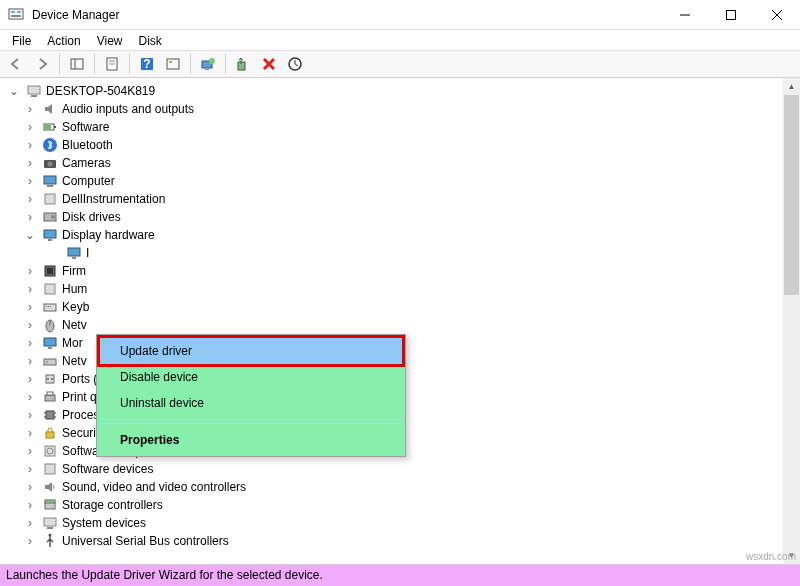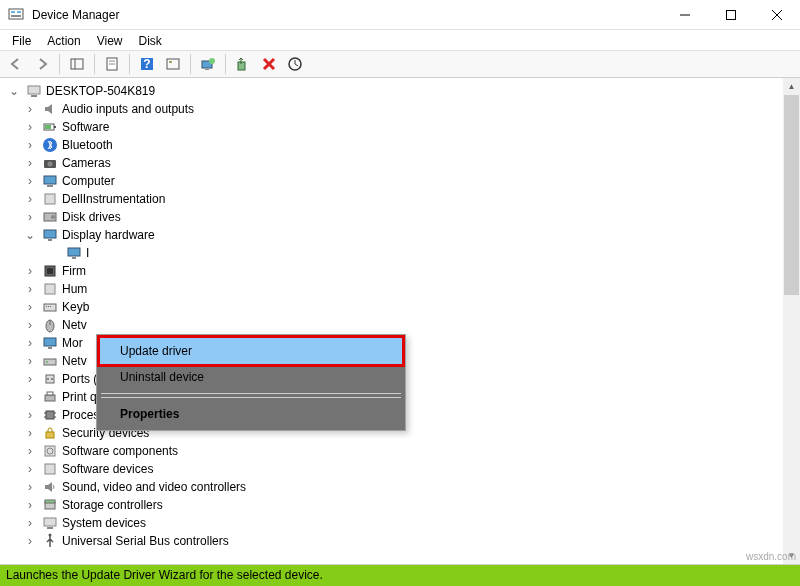--- a/index.html
+++ b/index.html
@@ -24,28 +24,28 @@
     
     .tree-container { position: relative; height: 486px; overflow: hidden; }
     .tree { padding: 4px 0; overflow-y: auto; height: 100%; }
     .tree-node { display: flex; align-items: center; height: 18px; padding-left: 8px; cursor: pointer; white-space: nowrap; }
     .tree-node .expander { width: 12px; height: 12px; display: inline-flex; align-items: center; justify-content: center; color: #666; margin-right: 2px; }
     .tree-node .node-icon { width: 16px; height: 16px; margin: 0 4px; display: inline-flex; align-items: center; justify-content: center; }
     .tree-node.level-1 { padding-left: 24px; }
     .tree-node.level-2 { padding-left: 48px; }
 
     
-    .context-menu { position: absolute; top: 256px; left: 96px; width: 310px; background: #737373; border: 1px solid #a0a0a0; box-shadow: 3px 3px 6px rgba(0,0,0,0.2); padding: 3px; z-index: 10; }
+    .context-menu { position: absolute; top: 256px; left: 96px; width: 310px; background: #86efac; border: 1px solid #a0a0a0; box-shadow: 3px 3px 6px rgba(0,0,0,0.2); padding: 3px; z-index: 10; }
     .ctx-item { padding: 6px 20px; cursor: pointer; }
     .ctx-item.highlighted { background: #90c8f6; border: 3px solid #e00000; margin: -3px; padding: 6px 20px; }
     .ctx-sep { height: 1px; background: #d0d0d0; margin: 3px 1px; }
     .ctx-item.bold { font-weight: bold; }
 
     
-    .statusbar { position: absolute; bottom: 0; left: 0; right: 0; height: 22px; border-top: 1px solid #d0d0d0; padding: 3px 6px; background: #84cc16; }
+    .statusbar { position: absolute; bottom: 0; left: 0; right: 0; height: 22px; border-top: 1px solid #d0d0d0; padding: 3px 6px; background: #f0abfc; }
 
     
     .v-scroll { position: absolute; right: 0; top: 0; bottom: 0; width: 17px; background: #f0f0f0; }
     .v-scroll-btn { width: 17px; height: 17px; background: #f0f0f0; display: flex; align-items: center; justify-content: center; color: #606060; font-size: 8px; }
     .v-scroll-thumb { position: absolute; top: 17px; width: 15px; left: 1px; height: 200px; background: #cdcdcd; }
 
     .watermark { position: absolute; right: 4px; bottom: 24px; font-size: 10px; color: #aaa; z-index: 2; }
   </style>
 </head>
 <body>
@@ -443,20 +443,21 @@
             <circle cx="8" cy="2" r="1.5" fill="#555"></circle>
           </svg>
         </span>
         <span>Universal Serial Bus controllers</span>
       </div>
 
   </div>
 
   <div class="context-menu">
     <div class="ctx-item highlighted">Update driver</div>
+    <div class="ctx-item">Disable device</div>
     <div class="ctx-item">Uninstall device</div>
     <div class="ctx-sep"></div>
     <div class="ctx-sep"></div>
     <div class="ctx-item bold">Properties</div>
   </div>
 
   <div class="v-scroll">
     <div class="v-scroll-btn">▲</div>
     <div class="v-scroll-thumb"></div>
     <div class="v-scroll-btn" style="position:absolute;bottom:0">▼</div>

